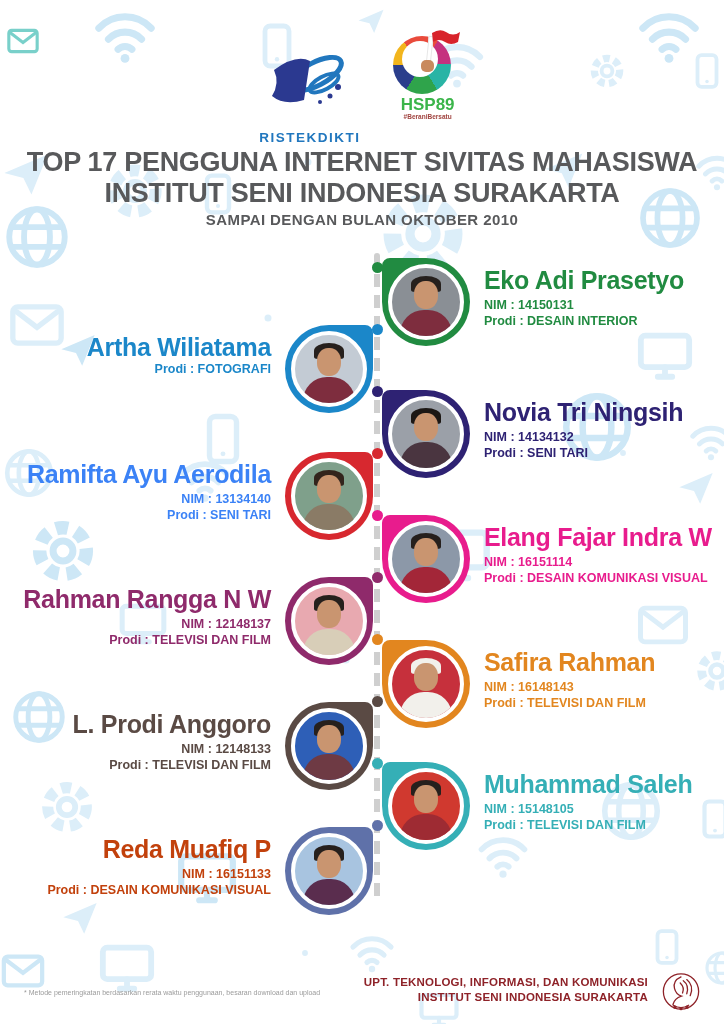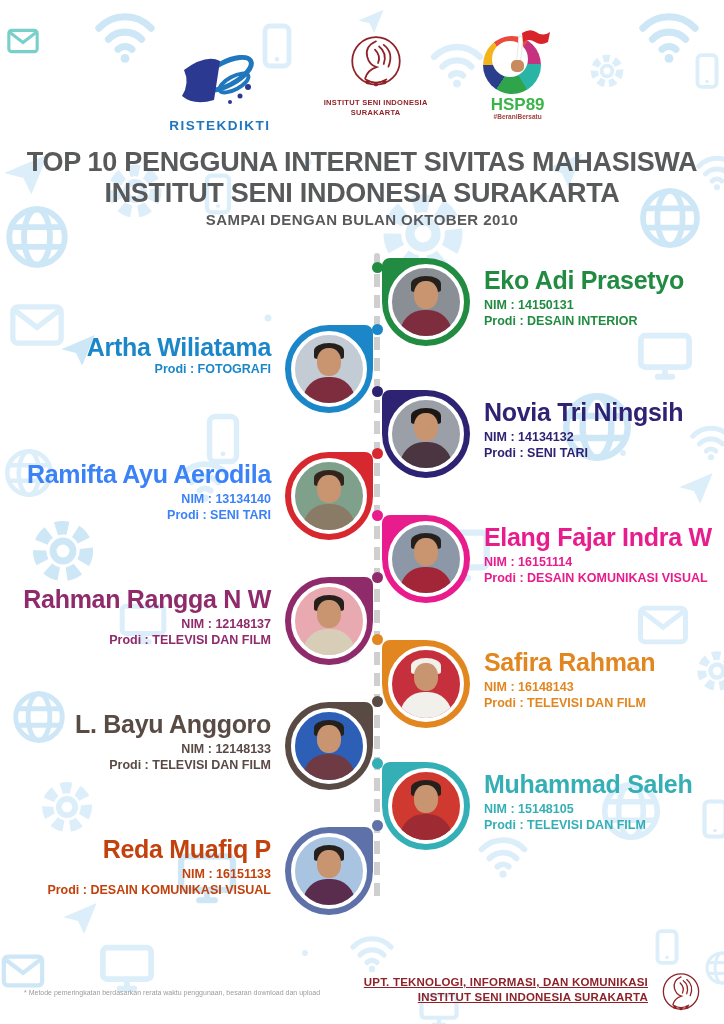--- a/index.html
+++ b/index.html
@@ -7,21 +7,21 @@
           font-family:"Liberation Sans",sans-serif;margin:0 auto;}
   .bg-svg{position:absolute;left:0;top:0;z-index:0;}
   .bg-ic{color:#DCEEF9;} .bg-ic2{color:#CDE7F6;} .bg-acc{color:#79D0CA;}
   .layer{position:absolute;left:0;top:0;width:100%;height:100%;z-index:1;}
 
   
   .logos{position:absolute;top:24px;left:0;right:0;display:flex;justify-content:center;
          align-items:flex-start;gap:30px;}
   .logo-block{display:flex;flex-direction:column;align-items:center;}
   .lb-ristek{margin-top:26px;}
-  .ristek-label{font-size:13.5px;font-weight:bold;letter-spacing:1.5px;margin-top:8px;}
+  .ristek-label{font-size:13.5px;font-weight:bold;letter-spacing:1.5px;margin-top:20px;}
   .lb-isi{margin-top:8px;width:150px;}
   .isi-label{font-size:7.5px;font-weight:bold;text-align:center;line-height:9.5px;margin-top:4px;letter-spacing:.3px;}
   .lb-hsp{margin-top:6px;}
   .hsp-wrap{position:relative;width:74px;height:66px;}
   .hsp-ring{position:absolute;left:2px;top:6px;width:58px;height:58px;border-radius:50%;
     background:conic-gradient(from -10deg,#E94B3C 0 12%,#C5327F 12% 27%,#29B4A5 27% 44%,#2FA44B 44% 62%,#2B3E8C 62% 78%,#F2B51D 78% 92%,#E94B3C 92% 100%);}
   .hsp-inner{position:absolute;left:11px;top:11px;width:36px;height:36px;border-radius:50%;background:#fff;}
   .hsp-pole{position:absolute;left:36px;top:6px;width:3px;height:30px;background:#fff;border:1px solid #e7e7e7;transform:rotate(6deg);}
   .hsp-fist{position:absolute;left:30px;top:30px;width:13px;height:12px;border-radius:5px;background:#C98A5E;}
   .hsp-label{font-size:17px;font-weight:bold;line-height:17px;margin-top:0;}
@@ -187,47 +187,38 @@
           <ellipse cx="52" cy="24" rx="28" ry="11.5" transform="rotate(-28 52 24)" fill="none" stroke="#2177BE" stroke-width="5"></ellipse>
           <ellipse cx="60" cy="33" rx="16" ry="6.5" transform="rotate(-28 60 33)" fill="none" stroke="#2177BE" stroke-width="4"></ellipse>
           <path d="M10 20 Q32 4 46 11 L40 50 Q20 56 8 46 Q16 33 10 20 Z" fill="#2B3990"></path>
           <circle cx="74" cy="37" r="3" fill="#2B3990"></circle>
           <circle cx="66" cy="46" r="2.5" fill="#2B3990"></circle>
           <circle cx="56" cy="52" r="2" fill="#2B3990"></circle>
         </svg>
         <div class="ristek-label" style="color: rgb(33, 119, 190);">RISTEKDIKTI</div>
       </div>
 
-      <div class="logo-block lb-isi">
-        <svg width="62" height="62" viewBox="0 0 60 60" style="color:#8E2228">
-          <use href="#s-isi-emblem"></use>
-        </svg>
-        <div class="isi-label" style="color: rgb(142, 34, 40);">
-          <div>INSTITUT SENI INDONESIA</div>
-          <div>SURAKARTA</div>
-        </div>
-      </div>
 
       <div class="logo-block lb-hsp">
         <div class="hsp-wrap">
           <div class="hsp-ring"></div>
           <div class="hsp-inner"></div>
           <div class="hsp-pole"></div>
           <svg width="30" height="20" viewBox="0 0 30 20" style="position:absolute;left:40px;top:0;">
             <path d="M1 3 q8 -5 14 -1 q7 5 14 0 L27 12 q-7 4 -13 0 q-6 -4 -12 0 Z" fill="#D8232A"></path>
           </svg>
           <div class="hsp-fist"></div>
         </div>
         <div class="hsp-label" style="color: rgb(59, 181, 74);">HSP89</div>
         <div class="hsp-tag">#BeraniBersatu</div>
       </div>
     </div>
 
     <div class="title-block" style="color: rgb(88, 89, 91);">
-      <div class="title-l1">TOP 10 PENGGUNA INTERNET SIVITAS MAHASISWA</div>
+      <div class="title-l1">TOP 17 PENGGUNA INTERNET SIVITAS MAHASISWA</div>
       <div class="title-l2">INSTITUT SENI INDONESIA SURAKARTA</div>
       <div class="subtitle">SAMPAI DENGAN BULAN OKTOBER 2010</div>
     </div>
 
     <div class="vline"></div>
     <div class="dot" style="top: 262px; background: rgb(33, 139, 65);"></div>
     <div class="dot" style="top: 324px; background: rgb(27, 135, 201);"></div>
     <div class="dot" style="top: 386px; background: rgb(46, 34, 115);"></div>
     <div class="dot" style="top: 448px; background: rgb(215, 40, 47);"></div>
     <div class="dot" style="top: 510px; background: rgb(232, 28, 141);"></div>
@@ -350,21 +341,21 @@
       </div>
       <div class="text" style="color: rgb(226, 134, 31);">
         <div class="name">Safira Rahman</div>
         <div class="nim">NIM : 16148143</div>
         <div class="prodi">Prodi : TELEVISI DAN FILM</div>
       </div>
     </div>
 
     <div class="entry left" style="top:702px">
       <div class="text" style="color: rgb(90, 74, 68);">
-        <div class="name">L. Bayu Anggoro</div>
+        <div class="name">L. Prodi Anggoro</div>
         <div class="nim">NIM : 12148133</div>
         <div class="prodi">Prodi : TELEVISI DAN FILM</div>
       </div>
       <div class="avatar">
         <div class="blob corner-tr" style="background: rgb(90, 74, 68);">
           <div class="photo" style="background: rgb(46, 95, 183);">
             <div class="p-hair" style="background: rgb(38, 32, 29);"></div>
             <div class="p-head"></div>
             <div class="p-body" style="background: rgb(110, 58, 68);"></div>
           </div>
@@ -400,21 +391,21 @@
           <div class="photo" style="background: rgb(168, 196, 224);">
             <div class="p-hair" style="background: rgb(38, 32, 29);"></div>
             <div class="p-head"></div>
             <div class="p-body" style="background: rgb(90, 45, 78);"></div>
           </div>
         </div>
       </div>
     </div>
 
     <div class="footnote">* Metode pemeringkatan berdasarkan rerata waktu penggunaan, besaran download dan upload</div>
-    <div class="footer-text" style="color: rgb(142, 34, 40); text-decoration: underline;">
+    <div class="footer-text" style="color: rgb(142, 34, 40);">
       <div>UPT. TEKNOLOGI, INFORMASI, DAN KOMUNIKASI</div>
       <div>INSTITUT SENI INDONESIA SURAKARTA</div>
     </div>
     <svg class="footer-emblem" viewBox="0 0 60 60" style="color:#8E2228">
       <use href="#s-isi-emblem"></use>
     </svg>
 
   </div>
 </div>
 

